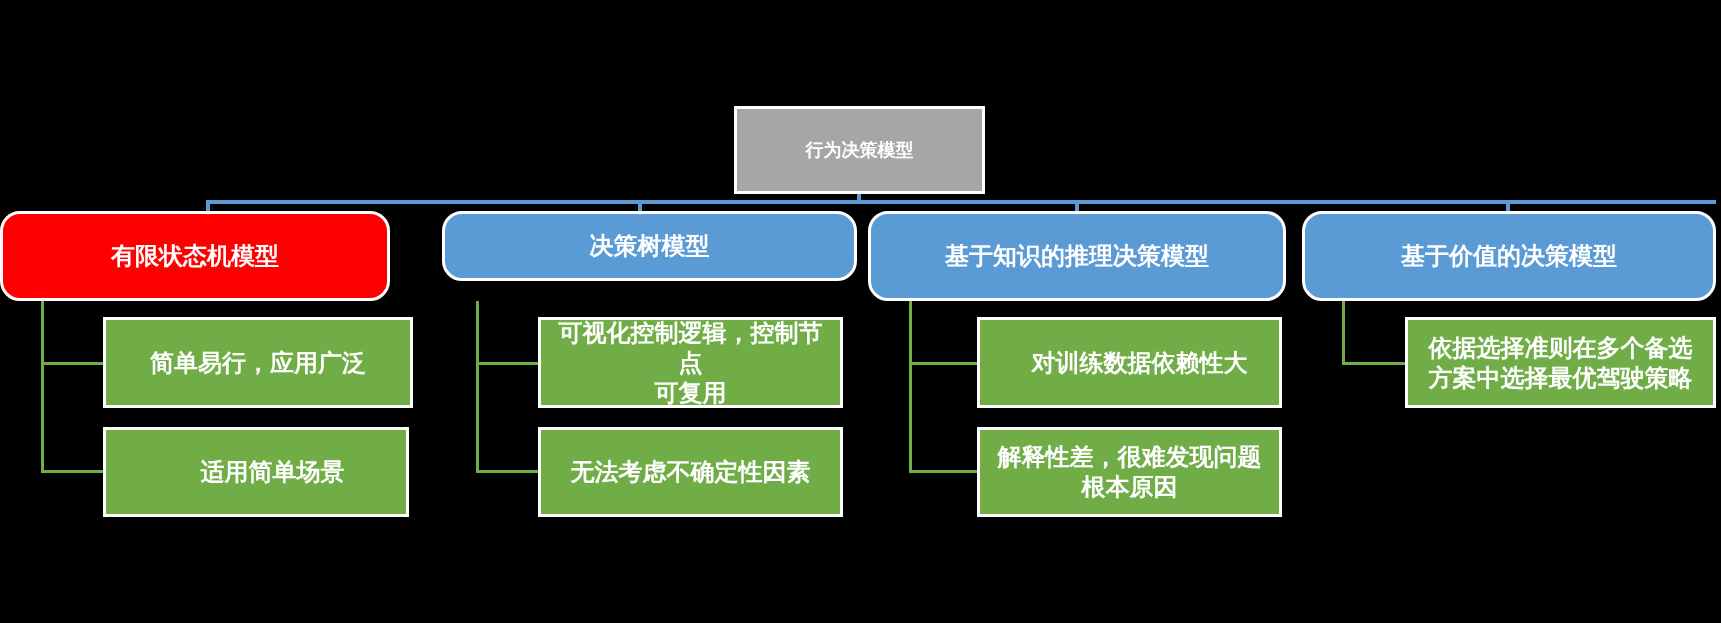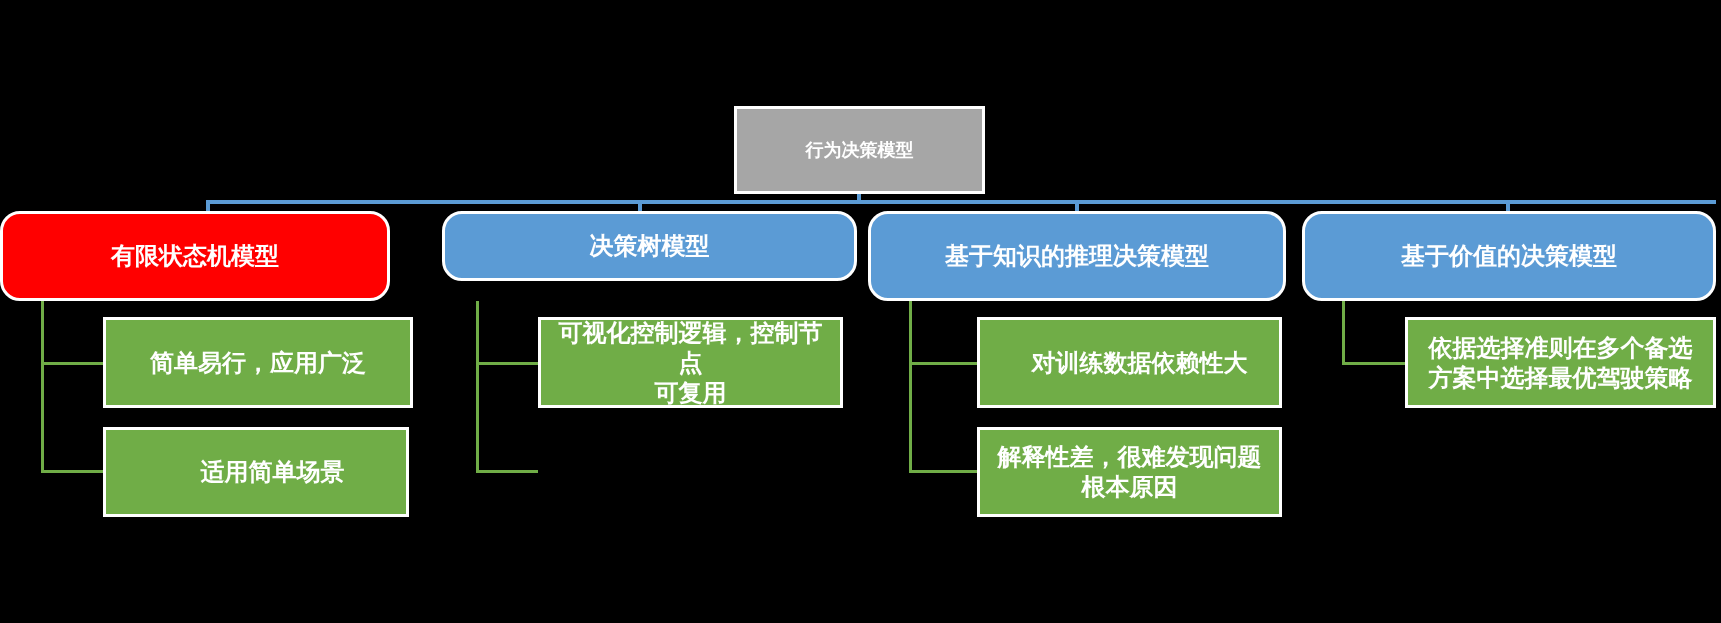--- a/index.html
+++ b/index.html
@@ -77,18 +77,21 @@
     <span>对训练数据依赖性大</span>
   </div>
   <div class="node child-node green" style="left:1405px;top:317px;width:311px;height:91px;">
     <span>依据选择准则在多个备选
 方案中选择最优驾驶策略</span>
   </div>
 
   <div class="node child-node green" style="left:103px;top:427px;width:306px;height:90px;padding-left:41px;">
     <span>适用简单场景</span>
   </div>
+  <div class="node child-node green" style="left:538px;top:427px;width:305px;height:90px;">
+    <span>无法考虑不确定性因素</span>
+  </div>
   <div class="node child-node green" style="left:977px;top:427px;width:305px;height:90px;">
     <span>解释性差，很难发现问题
 根本原因</span>
   </div>
 
 </div>
 
 </body></html>

